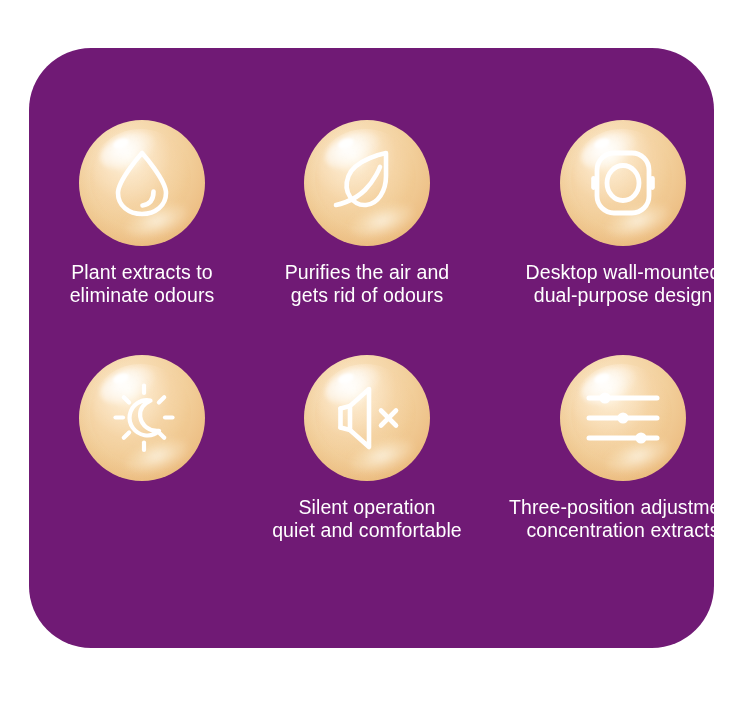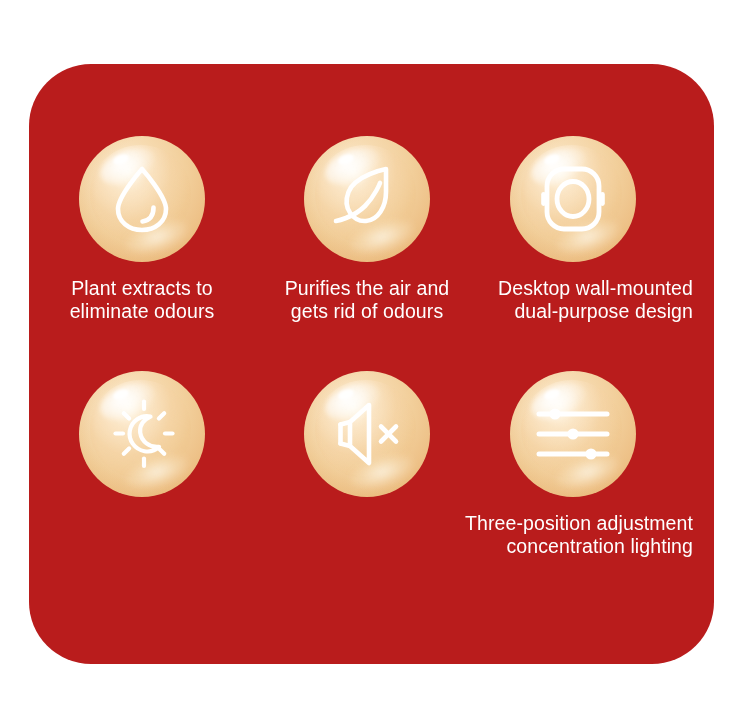--- a/index.html
+++ b/index.html
@@ -34,21 +34,21 @@
 
   .feature-item {
     position: absolute;
     width: 240px;
     text-align: center;
   }
 
   
   .col-0 { left: -7px; }
   .col-1 { left: 218px; }
-  .col-2 { left: 424px; text-align: right; }
+  .col-2 { left: 474px; }
   .row-0 { top: 72px; }
   .row-1 { top: 307px; }
 
   
   .bubble-wrap {
     position: relative;
     width: 126px;
     height: 126px;
     margin: 0 auto;
   }
@@ -157,21 +157,21 @@
     font-size: 19.5px;
     line-height: 1.17;
     letter-spacing: 0.1px;
     white-space: pre-line;
     font-family: "Liberation Sans", sans-serif;
   }
 </style>
 </head>
 <body>
 
-<div id="feature-card" style="background: #b91c1c; margin-top: 16px;">
+<div id="feature-card" style="background: #701a75;">
   <div class="feature-grid">
 
     <div class="feature-item col-0 row-0">
       <div class="bubble-wrap">
         <div class="bubble">
           <div class="bubble-core"></div>
           <div class="bubble-highlight"></div>
           <div class="bubble-glint"></div>
           <div class="bubble-bounce"></div>
           <div class="bubble-rim"></div>
@@ -267,20 +267,22 @@
           <svg width="76" height="66" viewBox="0 0 76 66" fill="none" stroke="#ffffff" stroke-width="4.6" stroke-linecap="round" stroke-linejoin="round">
             <path d="M40 4 L21 21 L21 45 L40 62 Z"></path>
             <path d="M11.5 23.5 L11.5 42.5"></path>
             <path d="M21 21 L11.5 23.5"></path>
             <path d="M21 45 L11.5 42.5"></path>
             <path d="M52 25.5 L67 40.5"></path>
             <path d="M67 25.5 L52 40.5"></path>
           </svg>
         </div>
       </div>
+      <div class="caption">Silent operation
+quiet and comfortable</div>
     </div>
 
     <div class="feature-item col-2 row-1">
       <div class="bubble-wrap">
         <div class="bubble">
           <div class="bubble-core"></div>
           <div class="bubble-highlight"></div>
           <div class="bubble-glint"></div>
           <div class="bubble-bounce"></div>
           <div class="bubble-rim"></div>
@@ -290,17 +292,17 @@
             <path d="M4 8 L72 8"></path>
             <path d="M4 28 L72 28"></path>
             <path d="M4 48 L72 48"></path>
             <circle cx="20" cy="8" r="5.6" fill="#ffffff" stroke="none"></circle>
             <circle cx="38" cy="28" r="5.6" fill="#ffffff" stroke="none"></circle>
             <circle cx="56" cy="48" r="5.6" fill="#ffffff" stroke="none"></circle>
           </svg>
         </div>
       </div>
       <div class="caption">Three-position adjustment
-concentration lighting</div>
+concentration extracts</div>
     </div>
 
   </div>
 </div>
 
 </body></html>

